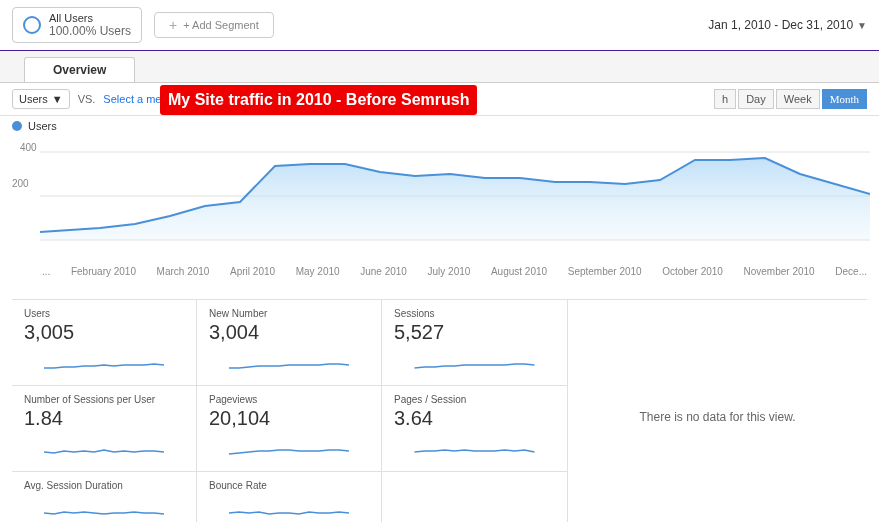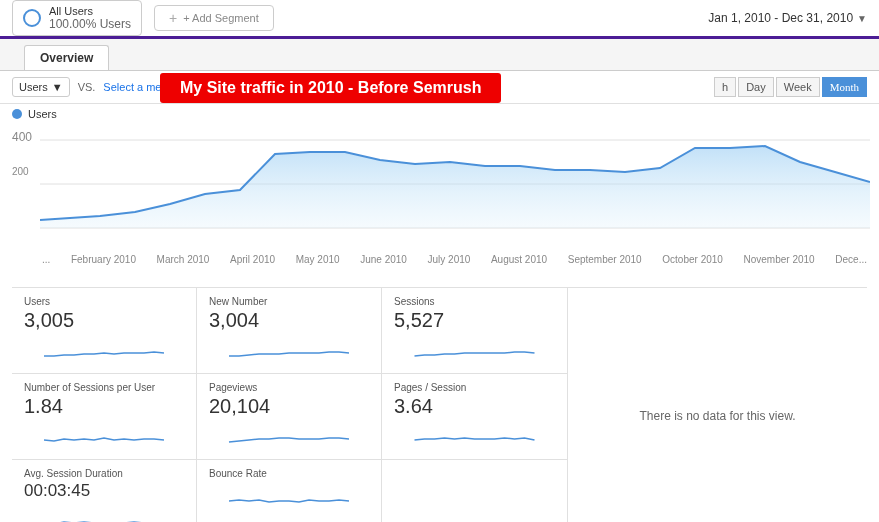--- a/index.html
+++ b/index.html
@@ -10,22 +10,22 @@
       height: 522px;
       overflow: hidden;
       font-size: 12px;
       color: #333;
     }
 
     
     .top-bar {
       display: flex;
       align-items: center;
-      padding: 0 12px;
-      border-bottom: 3px solid #4c1d95;
+      padding: 7px 12px;
+      border-bottom: 1px solid #4c1d95;
       background: #fff;
       justify-content: space-between;
     }
     .segment-left {
       display: flex;
       align-items: center;
       gap: 12px;
     }
     .all-users-pill {
       display: flex;
@@ -64,21 +64,21 @@
       display: flex;
       align-items: center;
       gap: 4px;
       text-align: right;
     }
     .date-range-arrow { color: #666; font-size: 10px; }
 
     
     .overview-tab {
       display: inline-block;
-      padding: 5px 15px;
+      padding: 5px 28px;
       background: #fff;
       border: 1px solid #ccc;
       border-bottom: none;
       font-size: 12px;
       font-weight: bold;
       color: #333;
       margin: 6px 0 0 12px;
       border-radius: 3px 3px 0 0;
     }
     .tab-bar {
@@ -109,21 +109,21 @@
     .vs-text { font-size: 11px; color: #666; }
     .select-metric { color: #1a73e8; font-size: 11px; cursor: pointer; }
     .banner {
       position: absolute;
       left: 160px;
       top: 2px;
       background: #e00;
       color: #fff;
       font-size: 16px;
       font-weight: bold;
-      padding: 6px 20px;
+      padding: 6px 8px;
       border-radius: 3px;
       z-index: 10;
       white-space: nowrap;
     }
     .time-controls {
       margin-left: auto;
       display: flex;
       align-items: center;
       gap: 2px;
       font-size: 11px;
@@ -259,21 +259,21 @@
     <button class="time-btn active">Month</button>
   </div>
 </div>
 
 <div class="chart-area">
   <div class="chart-legend">
     <span class="legend-dot"></span>
     <span>Users</span>
   </div>
   <div style="position:relative; height:130px;">
-    <div style="position:absolute;left:0;top:8px;font-size:12px;color:#888;">400</div>
+    <div style="position:absolute;left:8px;top:8px;font-size:10px;color:#888;">400</div>
     <div style="position:absolute;left:0;top:44px;font-size:10px;color:#888;">200</div>
     <svg width="830" height="128" style="margin-left:28px;">
 
       <line x1="0" y1="18" x2="830" y2="18" stroke="#e0e0e0" stroke-width="1"></line>
       <line x1="0" y1="62" x2="830" y2="62" stroke="#e0e0e0" stroke-width="1"></line>
       <line x1="0" y1="106" x2="830" y2="106" stroke="#e0e0e0" stroke-width="1"></line>
 
       <defs>
         <linearGradient id="areaGrad" x1="0" y1="0" x2="0" y2="1">
           <stop offset="0%" stop-color="#a8d4f5" stop-opacity="0.7"></stop>
@@ -398,21 +398,20 @@
     <div class="stat-cell">
       <div class="stat-label">Pages / Session</div>
       <div class="stat-value">3.64</div>
       <svg class="mini-chart" viewBox="0 0 120 28">
         <polyline points="0,20 10,19 20,19 30,18 40,19 50,18 60,19 70,19 80,19 90,18 100,19 110,18 120,20" fill="none" stroke="#4a90d9" stroke-width="1.5"></polyline>
       </svg>
     </div>
 
     <div class="stat-cell">
       <div class="stat-label">Avg. Session Duration</div>
-      <div class="stat-value" style="font-size:17px;">00:03:45</div>
       <svg class="mini-chart" viewBox="0 0 120 28">
         <polyline points="0,20 10,21 20,19 30,20 40,19 50,20 60,21 70,20 80,20 90,19 100,20 110,20 120,21" fill="none" stroke="#4a90d9" stroke-width="1.5"></polyline>
       </svg>
     </div>
     <div class="stat-cell">
       <div class="stat-label">Bounce Rate</div>
       <svg class="mini-chart" viewBox="0 0 120 28">
         <polyline points="0,20 10,19 20,20 30,19 40,21 50,20 60,20 70,21 80,19 90,20 100,20 110,19 120,20" fill="none" stroke="#4a90d9" stroke-width="1.5"></polyline>
       </svg>
     </div>

